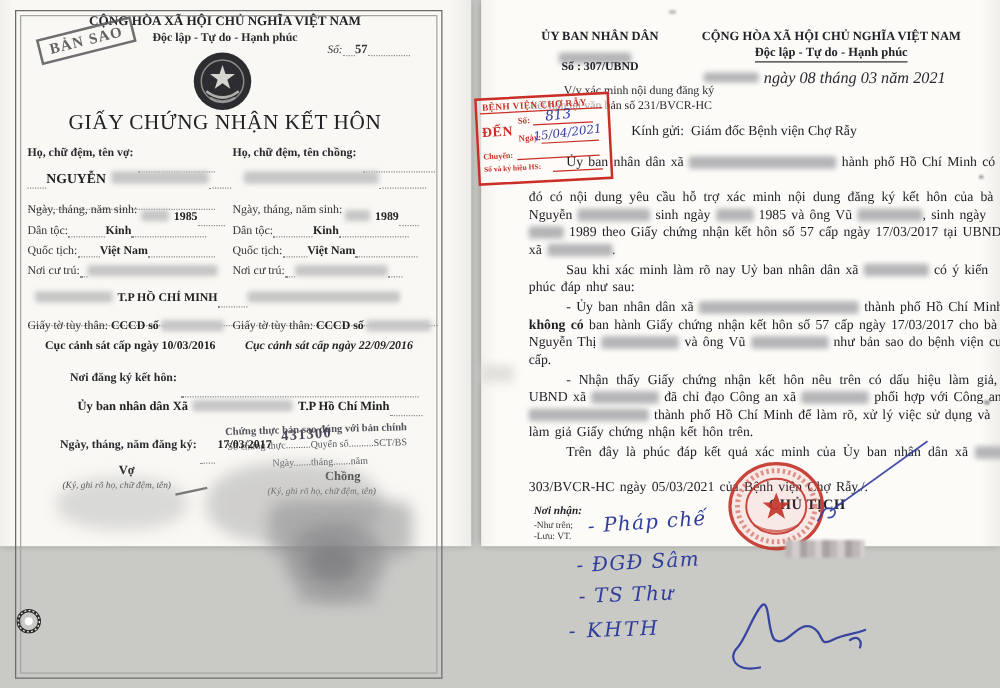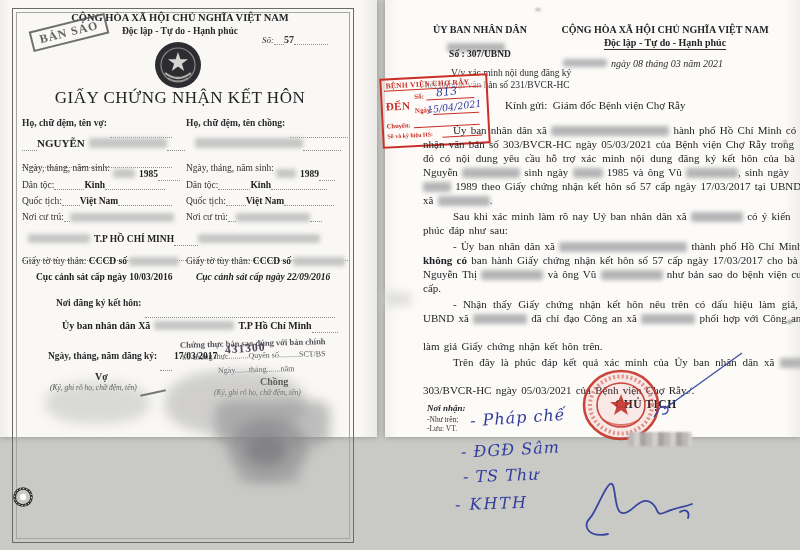--- a/index.html
+++ b/index.html
@@ -120,21 +120,21 @@
   </div>
 
   <div id="right-page" class="page">
 
     <div class="abs c b" style="left:10px;top:24px;width:170px;font-size:10px;color:#232329;">ỦY BAN NHÂN DÂN</div>
     <div class="abs" style="left:62px;top:37px;"><span class="redact dk" style="width:58px;height:9px;"></span></div>
     <div class="abs c" style="left:10px;top:49px;width:170px;font-size:9.5px;color:#232329;">Số : 307/UBND</div>
 
     <div class="abs c b" style="left:155px;top:24px;width:250px;font-size:10px;color:#232329;">CỘNG HÒA XÃ HỘI CHỦ NGHĨA VIỆT NAM</div>
     <div class="abs c b" style="left:155px;top:37px;width:250px;font-size:10px;color:#232329;"><span style="border-bottom:1px solid #333;padding-bottom:1px;">Độc lập - Tự do - Hạnh phúc</span></div>
-    <div class="abs" style="left:178px;top:53px;"><span class="redact dk" style="width:44px;height:8px;"></span> <span class="i" style="font-size:10px;color:#2a2a30;">ngày 08 tháng 03 năm 2021</span></div>
+    <div class="abs" style="left:178px;top:53px;"><span class="redact dk" style="width:44px;height:8px;"></span> <span class="i" style="font-size:13px;color:#2a2a30;">ngày 08 tháng 03 năm 2021</span></div>
 
     <div class="abs" style="left:66px;top:68px;font-size:9.5px;color:#2a2a30;">V/v xác minh nội dung đăng ký</div>
     <div class="abs" style="left:40px;top:80px;font-size:9.5px;color:#2a2a30;">kết hôn tại văn bản số 231/BVCR-HC</div>
 
     <div class="abs" style="left:-4px;top:76px;width:104px;height:66px;border:2px solid #c92f26;transform:rotate(-3deg);background:rgba(255,252,250,.55);">
       <div class="abs b stamp-red" style="left:4px;top:1px;font-size:7.5px;letter-spacing:.3px;">BỆNH VIỆN CHỢ RẪY</div>
       <div class="abs" style="left:2px;top:10px;width:98px;border-top:1px solid #c92f26;"></div>
       <div class="abs b stamp-red" style="left:3px;top:20px;font-size:11px;letter-spacing:.5px;">ĐẾN</div>
       <div class="abs b stamp-red" style="left:32px;top:14px;font-size:7px;">Số:</div>
       <div class="abs" style="left:44px;top:21px;width:48px;border-bottom:1px solid #c92f26;"></div>
@@ -144,36 +144,36 @@
       <div class="hand" style="left:44px;top:24px;font-size:9.5px;transform:rotate(-4deg);">15/04/2021</div>
       <div class="abs b stamp-red" style="left:3px;top:42px;font-size:6.5px;">Chuyển:</div>
       <div class="abs" style="left:30px;top:48px;width:66px;border-bottom:1px solid #c92f26;"></div>
       <div class="abs b stamp-red" style="left:3px;top:53px;font-size:6px;">Số và ký hiệu HS:</div>
       <div class="abs" style="left:58px;top:59px;width:40px;border-bottom:1px solid #c92f26;"></div>
     </div>
 
     <div class="abs" style="left:120px;top:99px;font-size:11px;color:#1e1e24;"><span>Kính gửi:</span>&nbsp; <span>Giám đốc Bệnh viện Chợ Rẫy</span></div>
 
     <div class="line" style="left:68px;top:124px;"><span>Ủy ban nhân dân xã</span> <span class="redact dk" style="width:118px;"></span> <span>hành phố Hồ Chí Minh có</span></div>
-    <div class="line" style="left:38px;top:138px;">nhận văn bản số 303/BVCR-HC ngày 05/03/2021 của Bệnh viện Chợ Rẫy trong</div>
     <div class="line" style="left:38px;top:152px;word-spacing:3px;">đó có nội dung yêu cầu hỗ trợ xác minh nội dung đăng ký kết hôn của bà</div>
     <div class="line" style="left:38px;top:166px;"><span>Nguyễn</span> <span class="redact dk" style="width:58px;"></span> <span>sinh ngày</span> <span class="redact dk" style="width:30px;"></span> <span>1985 và ông Vũ</span> <span class="redact dk" style="width:52px;"></span><span>, sinh ngày</span></div>
     <div class="line" style="left:38px;top:180px;"><span class="redact dk" style="width:28px;"></span> <span>1989 theo Giấy chứng nhận kết hôn số 57 cấp ngày 17/03/2017 tại UBND</span></div>
     <div class="line" style="left:38px;top:194px;"><span>xã</span> <span class="redact dk" style="width:52px;"></span><span>.</span></div>
 
     <div class="line" style="left:68px;top:210px;"><span>Sau khi xác minh làm rõ nay Uỷ ban nhân dân xã</span> <span class="redact dk" style="width:52px;"></span> <span>có ý kiến</span></div>
     <div class="line" style="left:38px;top:224px;">phúc đáp như sau:</div>
 
     <div class="line" style="left:68px;top:240px;"><span>- Ủy ban nhân dân xã</span> <span class="redact dk" style="width:128px;"></span> <span>thành phố Hồ Chí Minh</span></div>
     <div class="line" style="left:38px;top:254px;"><span class="b">không có</span> <span>ban hành Giấy chứng nhận kết hôn số 57 cấp ngày 17/03/2017 cho bà</span></div>
     <div class="line" style="left:38px;top:268px;"><span>Nguyễn Thị</span> <span class="redact dk" style="width:62px;"></span> <span>và ông Vũ</span> <span class="redact dk" style="width:62px;"></span> <span>như bản sao do bệnh viện cung</span></div>
     <div class="line" style="left:38px;top:282px;">cấp.</div>
 
     <div class="line" style="left:68px;top:298px;word-spacing:3.5px;">- Nhận thấy Giấy chứng nhận kết hôn nêu trên có dấu hiệu làm giả,</div>
     <div class="line" style="left:38px;top:312px;"><span>UBND xã</span> <span class="redact dk" style="width:54px;"></span> <span>đã chỉ đạo Công an xã</span> <span class="redact dk" style="width:54px;"></span> <span>phối hợp với Công an</span></div>
+    <div class="line" style="left:38px;top:326px;"><span class="redact dk" style="width:96px;"></span> <span>thành phố Hồ Chí Minh để làm rõ, xử lý việc sử dụng và</span></div>
     <div class="line" style="left:38px;top:340px;">làm giả Giấy chứng nhận kết hôn trên.</div>
 
     <div class="line" style="left:68px;top:356px;word-spacing:3px;"><span>Trên đây là phúc đáp kết quả xác minh của Ủy ban nhân dân xã</span> <span class="redact dk" style="width:44px;"></span></div>
     <div class="line" style="left:38px;top:384px;">303/BVCR-HC ngày 05/03/2021 của Bệnh viện Chợ Rẫy./.</div>
 
     <div class="abs b i" style="left:42px;top:403px;font-size:9px;color:#232329;">Nơi nhận:</div>
     <div class="abs" style="left:42px;top:415px;font-size:7.5px;color:#333;">-Như trên;</div>
     <div class="abs" style="left:42px;top:424px;font-size:7.5px;color:#333;">-Lưu: VT.</div>
 
     <div class="abs b" style="left:230px;top:398px;font-size:11.5px;letter-spacing:.5px;color:#222228;">CHỦ TỊCH</div>

